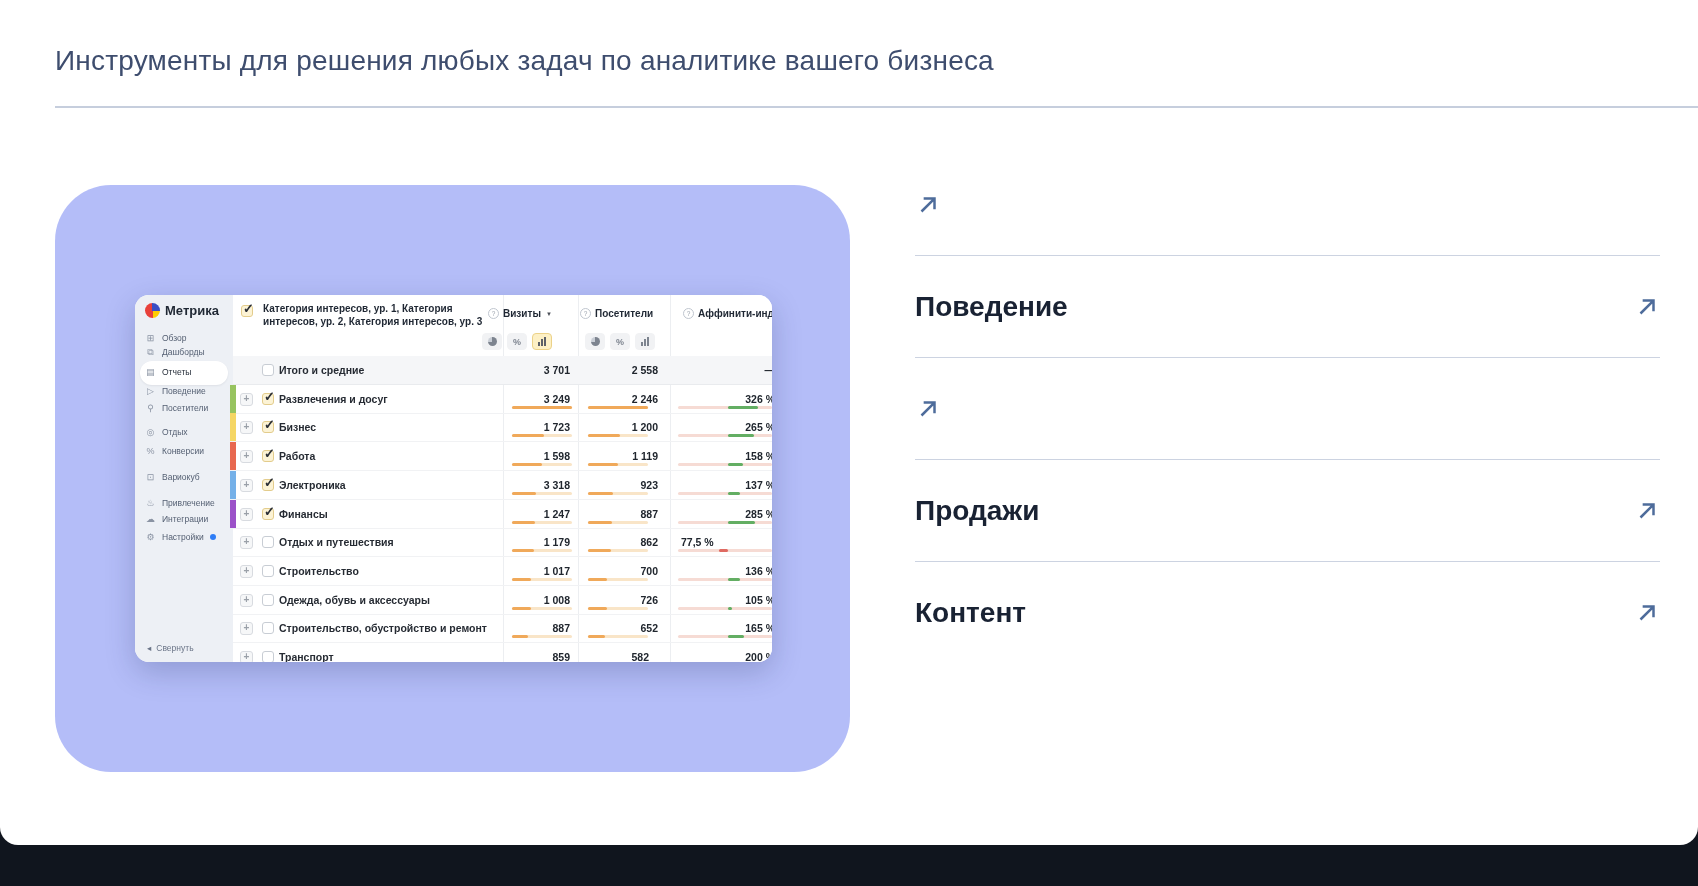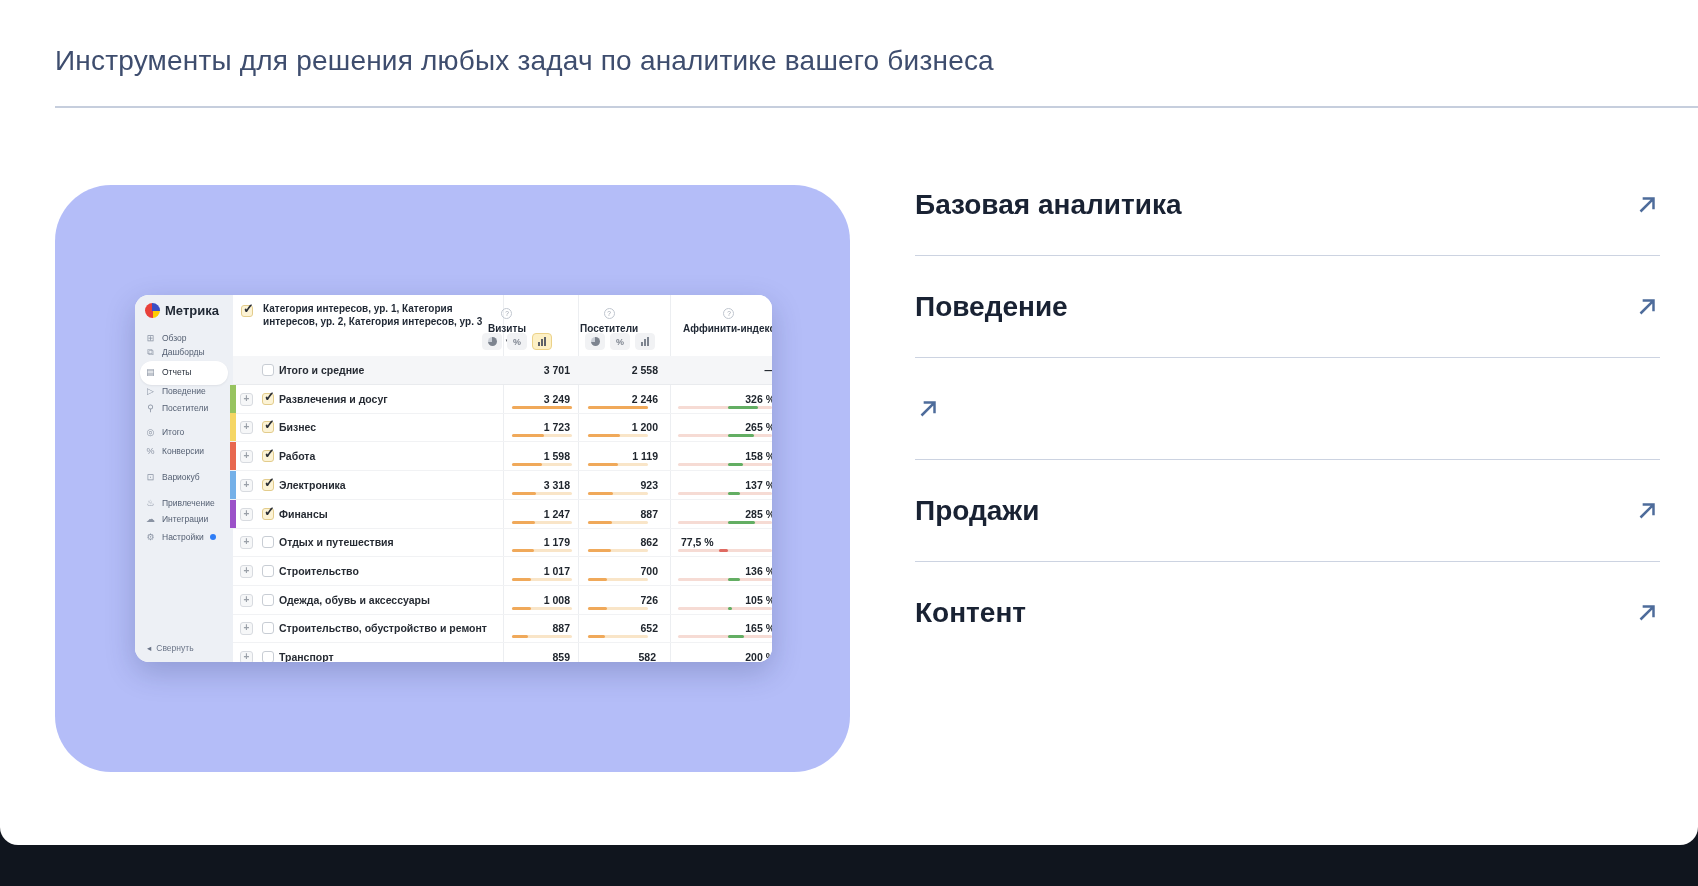--- a/index.html
+++ b/index.html
@@ -26,21 +26,21 @@
   .s-item{position:absolute;left:10px;height:16px;line-height:16px;display:flex;align-items:center;gap:6px;
           font-size:8.5px;color:#556073;white-space:nowrap;}
   .s-ic{width:11px;text-align:center;font-size:9px;color:#8a93a3;}
   .s-dot{position:absolute;width:6px;height:6px;border-radius:50%;}
   .collapse{position:absolute;left:12px;top:348px;font-size:8.5px;color:#6b7588;display:flex;gap:5px;align-items:center;}
   
   .tbl{position:absolute;left:98px;top:0;width:539px;height:100%;background:#fff;}
   .vsep{position:absolute;top:0;bottom:0;width:1px;background:#eceef1;}
   .hline{position:absolute;left:0;right:0;top:61px;height:1px;background:#e7e9ed;}
   .dim-title{left:30px;top:7px;width:237px;font-size:10px;font-weight:700;line-height:13px;color:#1f2733;}
-  .colh{position:absolute;top:13px;display:flex;align-items:center;gap:4px;font-size:10px;color:#1f2733;white-space:nowrap;flex-direction:column;}
+  .colh{position:absolute;top:13px;display:flex;align-items:center;gap:4px;font-size:10px;color:#1f2733;white-space:nowrap;}
   .colh b{font-weight:700;}
   .qi{width:9px;height:9px;border:1px solid #c0c6cf;border-radius:50%;color:#9aa1ac;font-size:6.5px;
       line-height:9px;text-align:center;display:inline-block;}
   .caret{font-size:6px;color:#4a4f57;margin-left:1px;}
   .tg{position:absolute;top:38px;width:20px;height:17px;border-radius:4px;background:#f1f2f4;border:1px solid #f1f2f4;
       box-sizing:border-box;display:flex;align-items:center;justify-content:center;}
   .tg.active{background:#fdf0c5;border-color:#ecd289;}
   .tg .pie{width:9px;height:9px;border-radius:50%;background:conic-gradient(#7d848f 0 75%, #c9ced6 75% 100%);}
   .tg .pct{font-size:9px;color:#7d848f;font-weight:700;}
   .tg .bars{display:flex;align-items:flex-end;gap:1px;height:9px;}
@@ -106,21 +106,21 @@
           <div class="s-item" style="top: 88px;">
             <span class="s-ic">▷</span>
             <span>Поведение</span>
           </div>
           <div class="s-item" style="top: 105px;">
             <span class="s-ic">⚲</span>
             <span>Посетители</span>
           </div>
           <div class="s-item" style="top: 129px;">
             <span class="s-ic">◎</span>
-            <span>Итого</span>
+            <span>Отдых</span>
           </div>
           <div class="s-item" style="top: 148px;">
             <span class="s-ic">%</span>
             <span>Конверсии</span>
           </div>
           <div class="s-item" style="top: 174px;">
             <span class="s-ic">⊡</span>
             <span>Вариокуб</span>
           </div>
           <div class="s-item" style="top: 200px;">
@@ -357,30 +357,29 @@
             <span class="num" style="left:440px;width:102px">165 %</span>
             <span class="bar af-track" style="left:445px;width:94px">
               <span class="fill af-green" style="left:50px;width:16px"></span>
             </span>
           </div>
           <div class="trow" style="top: 287px;">
             <span class="plusb">+</span>
             <span class="cb"></span>
             <span class="tlabel">Транспорт</span>
             <span class="num" style="left:237px;width:100px">859</span>
-            <span class="num" style="left:323px;width:100px">582</span>
+            <span class="num" style="left:316px;width:100px">582</span>
             <span class="num" style="left:440px;width:102px">200 %</span>
           </div>
         </div>
     </div>
   </div>
 
   <div class="a links" id="links">
       <div class="link-item with-div">
-        <span class="link-label">Базовая аналитика</span>
         <svg width="26" height="26" viewBox="0 0 24 24">
           <path d="M6 18 L17.5 6.5 M8 6 H18 V16" fill="none" stroke="#4e6c9b" stroke-width="2.3"></path>
         </svg>
       </div>
       <div class="link-item with-div">
         <span class="link-label">Поведение</span>
         <svg width="26" height="26" viewBox="0 0 24 24">
           <path d="M6 18 L17.5 6.5 M8 6 H18 V16" fill="none" stroke="#4e6c9b" stroke-width="2.3"></path>
         </svg>
       </div>

